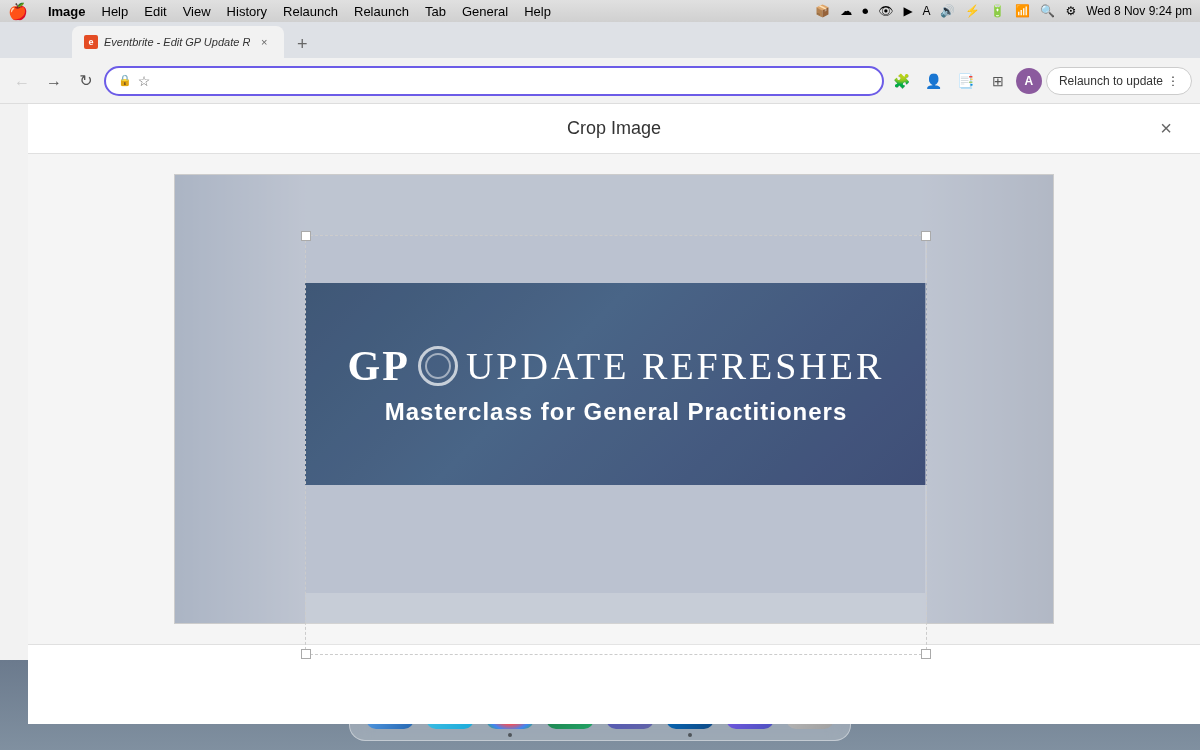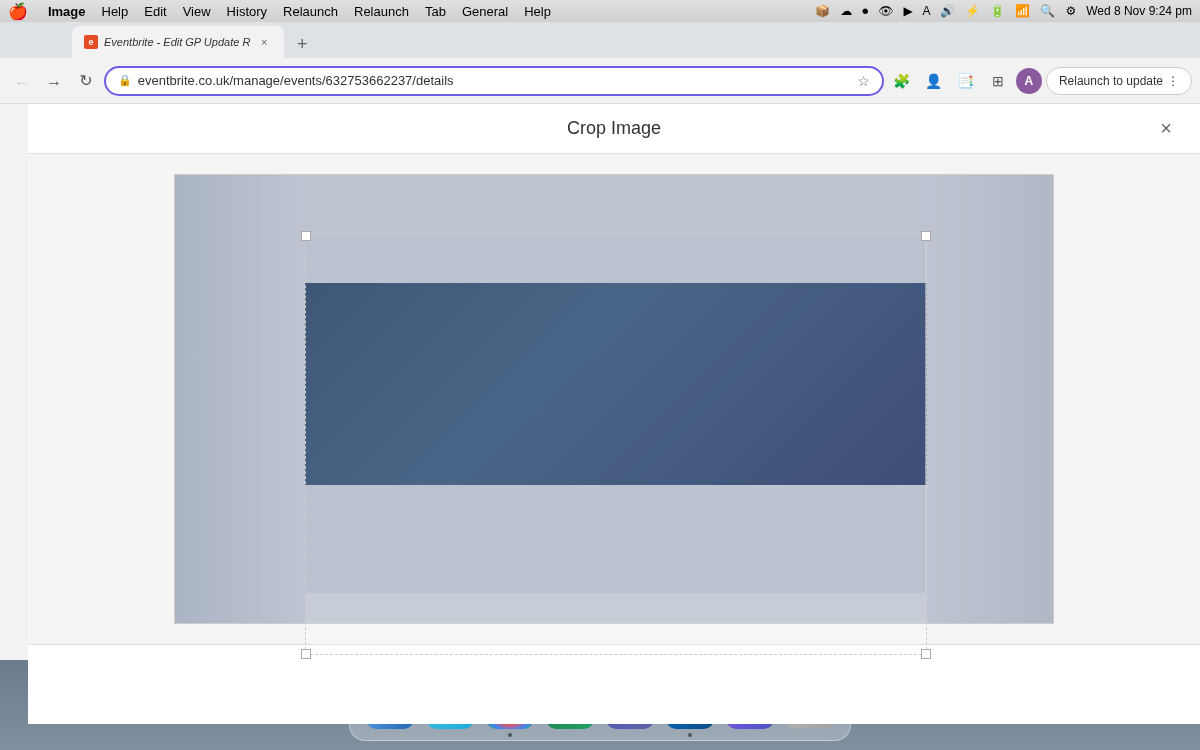--- a/index.html
+++ b/index.html
@@ -564,21 +564,20 @@
     </div>
     <div class="tab-new">+</div>
   </div>
 
   <div class="toolbar">
     <button class="nav-btn disabled">←</button>
     <button class="nav-btn">→</button>
     <button class="nav-btn">↻</button>
     <div class="address-bar">
       <span class="address-bar-lock">🔒</span>
-      <span class="address-bar-url">eventbrite.co.uk/manage/events/632753662237/details</span>
       <span class="address-bar-star">☆</span>
     </div>
     <div class="toolbar-right">
       <div class="toolbar-icon-btn">🧩</div>
       <div class="toolbar-icon-btn">👤</div>
       <div class="toolbar-icon-btn">📑</div>
       <div class="toolbar-icon-btn">⊞</div>
       <div class="profile-avatar">A</div>
       <button class="relaunch-btn">
         <span>Relaunch to update</span>
@@ -593,20 +592,26 @@
       <div class="modal-header">
         <span class="modal-title">Crop Image</span>
         <button class="modal-close-btn">×</button>
       </div>
 
       <div class="modal-body">
         <div class="crop-container">
           <div class="image-display">
 
             <div class="banner-image">
+              <div class="banner-title">
+                <span class="gp">GP</span>
+                <span class="circle-logo"></span>
+                <span style="text-transform: uppercase; font-variant: small-caps; letter-spacing: 3px;">Update Refresher</span>
+              </div>
+              <div class="banner-subtitle">Masterclass for General Practitioners</div>
             </div>
 
             <div class="crop-outside-top"></div>
             <div class="crop-outside-bottom"></div>
             <div class="crop-outside-left"></div>
             <div class="crop-outside-right"></div>
 
             <div class="crop-selection">
               <div class="crop-handle handle-tl"></div>
               <div class="crop-handle handle-tr"></div>

